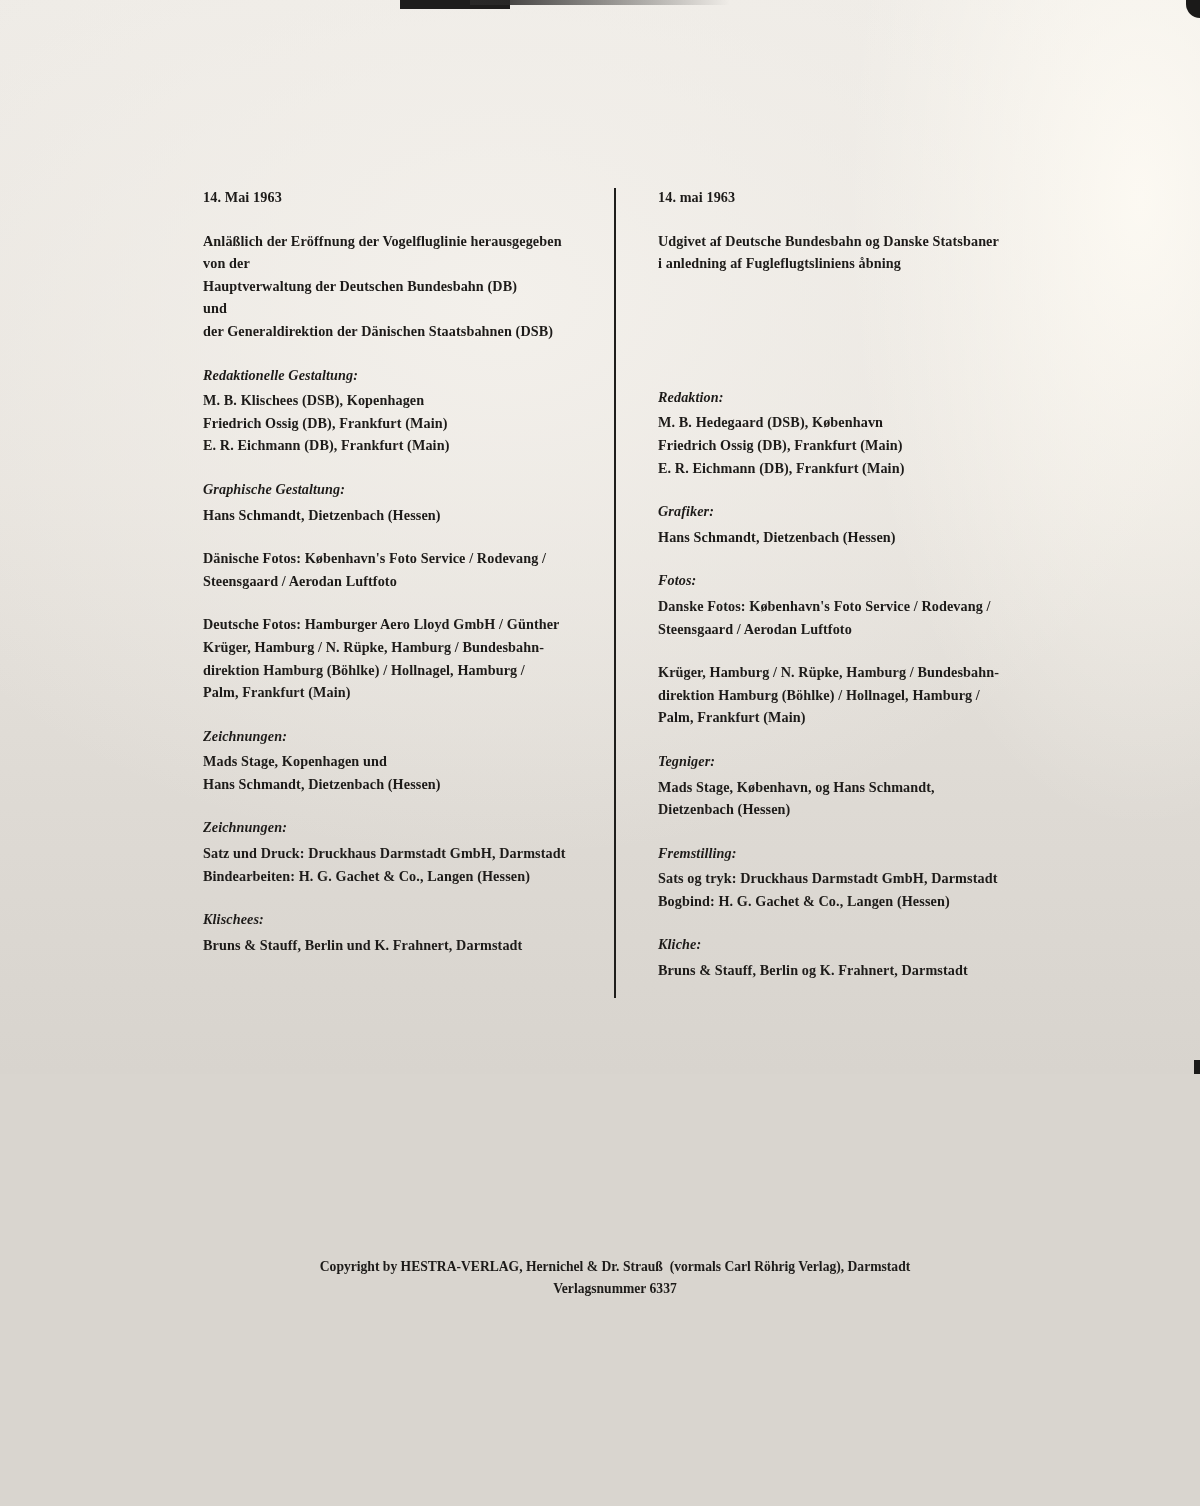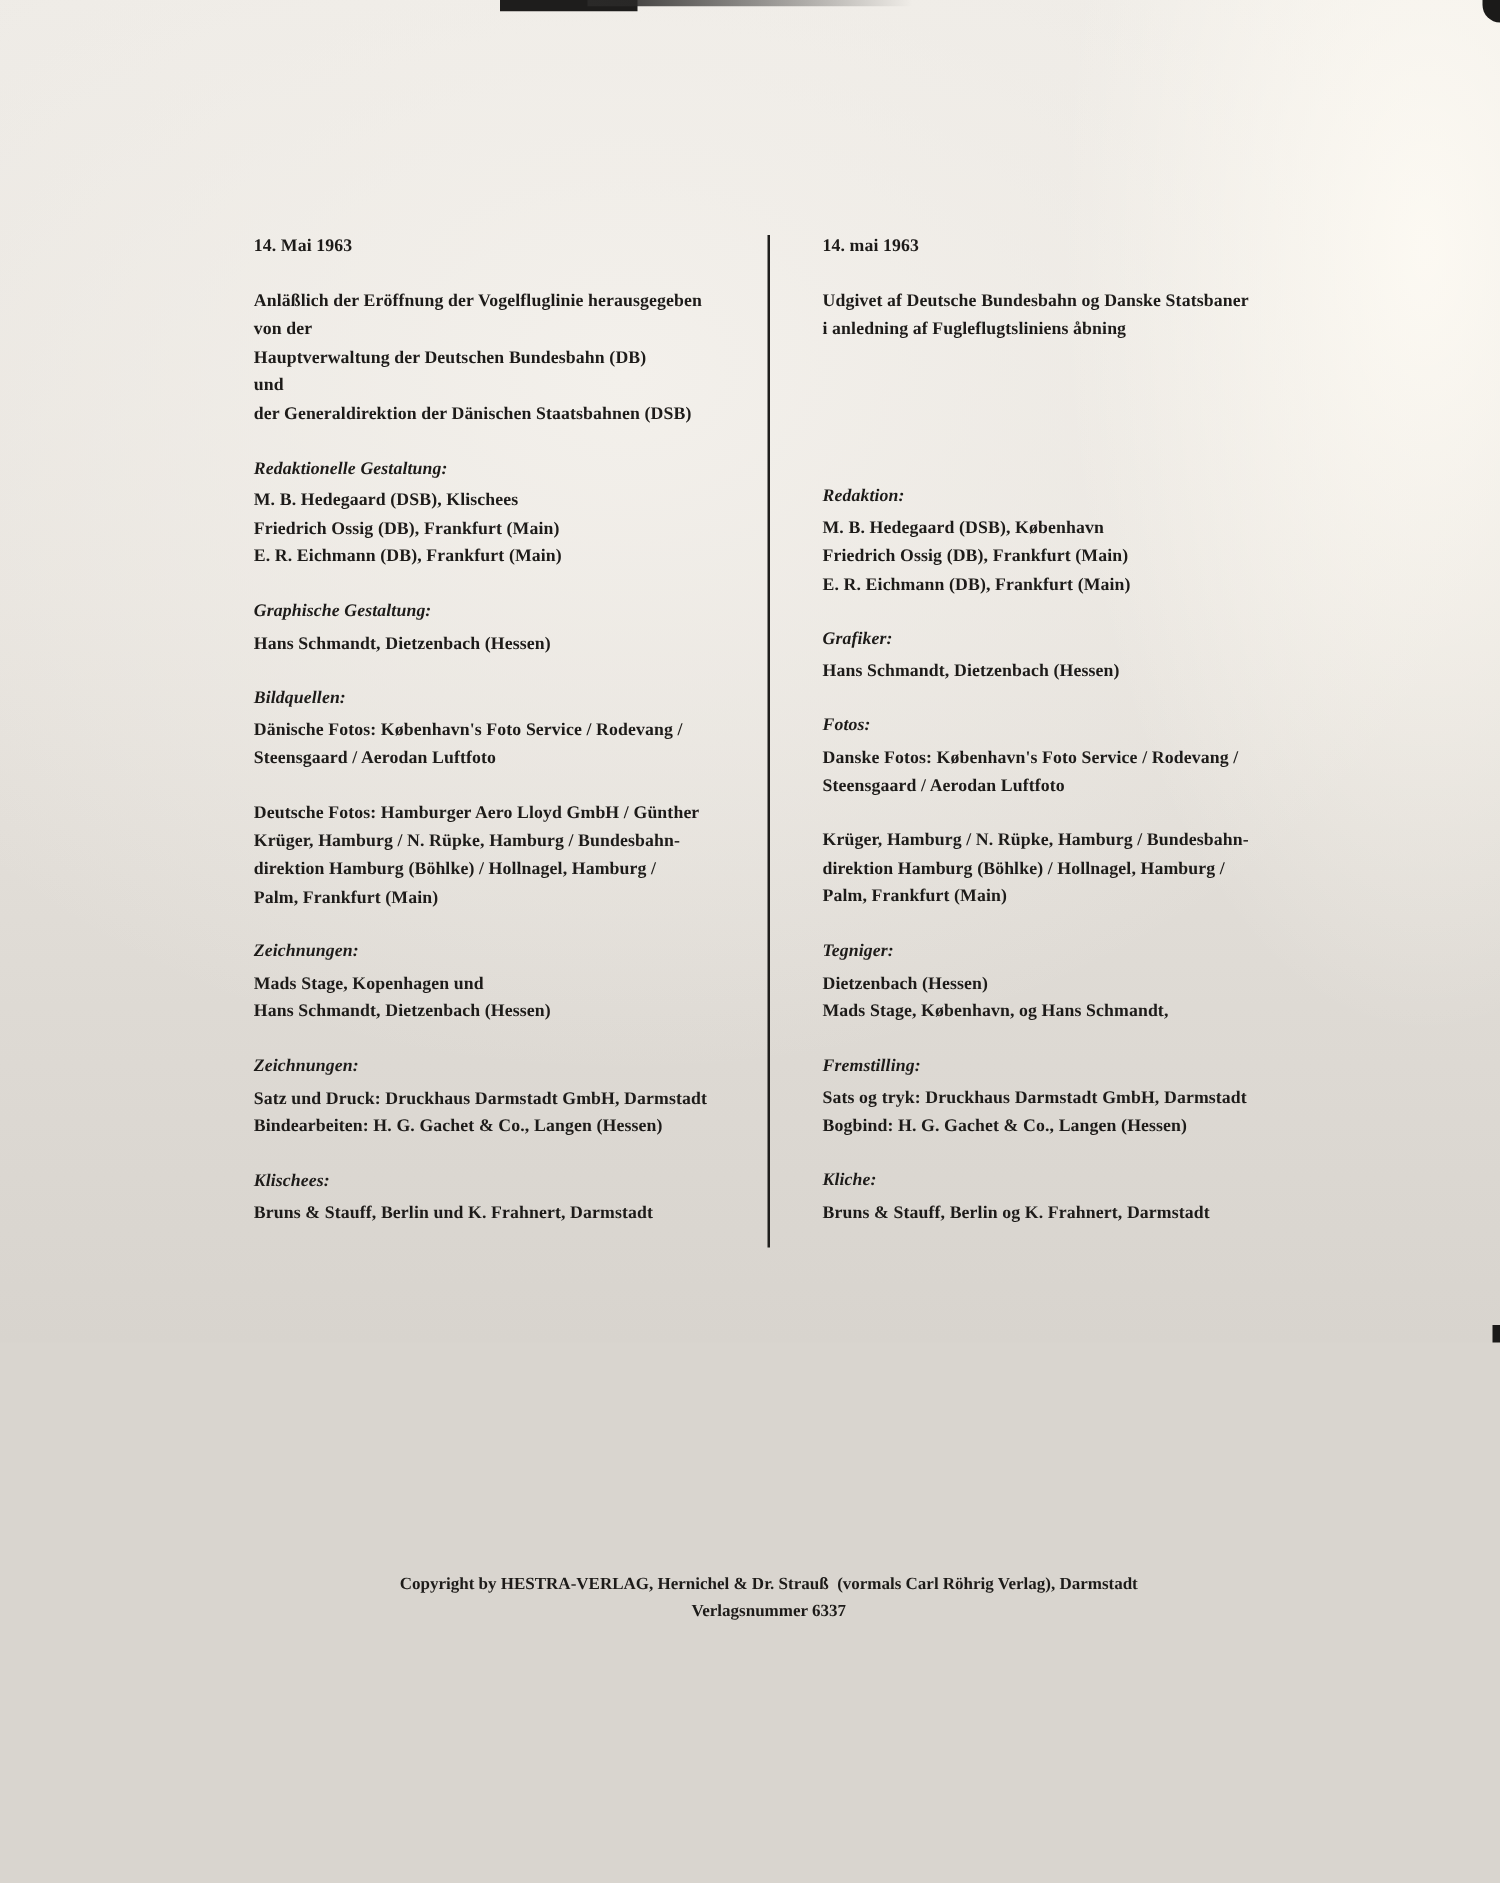--- a/index.html
+++ b/index.html
@@ -109,32 +109,31 @@
     <div class="block">
       <span class="line">Anläßlich der Eröffnung der Vogelfluglinie herausgegeben</span>
       <span class="line">von der</span>
       <span class="line">Hauptverwaltung der Deutschen Bundesbahn (DB)</span>
       <span class="line">und</span>
       <span class="line">der Generaldirektion der Dänischen Staatsbahnen (DSB)</span>
     </div>
 
     <div class="block">
       <span class="line label">Redaktionelle Gestaltung:</span>
-      <span class="line">M. B. Hedegaard (DSB), Klischees</span>
+      <span class="line">M. B. Klischees (DSB), Kopenhagen</span>
       <span class="line">Friedrich Ossig (DB), Frankfurt (Main)</span>
       <span class="line">E. R. Eichmann (DB), Frankfurt (Main)</span>
     </div>
 
     <div class="block">
       <span class="line label">Graphische Gestaltung:</span>
       <span class="line">Hans Schmandt, Dietzenbach (Hessen)</span>
     </div>
 
     <div class="block">
-      <span class="line label">Bildquellen:</span>
       <span class="line">Dänische Fotos: København's Foto Service / Rodevang /</span>
       <span class="line">Steensgaard / Aerodan Luftfoto</span>
     </div>
 
     <div class="block">
       <span class="line">Deutsche Fotos: Hamburger Aero Lloyd GmbH / Günther</span>
       <span class="line">Krüger, Hamburg / N. Rüpke, Hamburg / Bundesbahn-</span>
       <span class="line">direktion Hamburg (Böhlke) / Hollnagel, Hamburg /</span>
       <span class="line">Palm, Frankfurt (Main)</span>
     </div>
@@ -187,22 +186,22 @@
     </div>
 
     <div class="block">
       <span class="line">Krüger, Hamburg / N. Rüpke, Hamburg / Bundesbahn-</span>
       <span class="line">direktion Hamburg (Böhlke) / Hollnagel, Hamburg /</span>
       <span class="line">Palm, Frankfurt (Main)</span>
     </div>
 
     <div class="block">
       <span class="line label">Tegniger:</span>
+      <span class="line">Mads Stage, København, og Hans Schmandt,</span>
       <span class="line">Dietzenbach (Hessen)</span>
-      <span class="line">Mads Stage, København, og Hans Schmandt,</span>
     </div>
 
     <div class="block">
       <span class="line label">Fremstilling:</span>
       <span class="line">Sats og tryk: Druckhaus Darmstadt GmbH, Darmstadt</span>
       <span class="line">Bogbind: H. G. Gachet &amp; Co., Langen (Hessen)</span>
     </div>
 
     <div class="block">
       <span class="line label">Kliche:</span>

